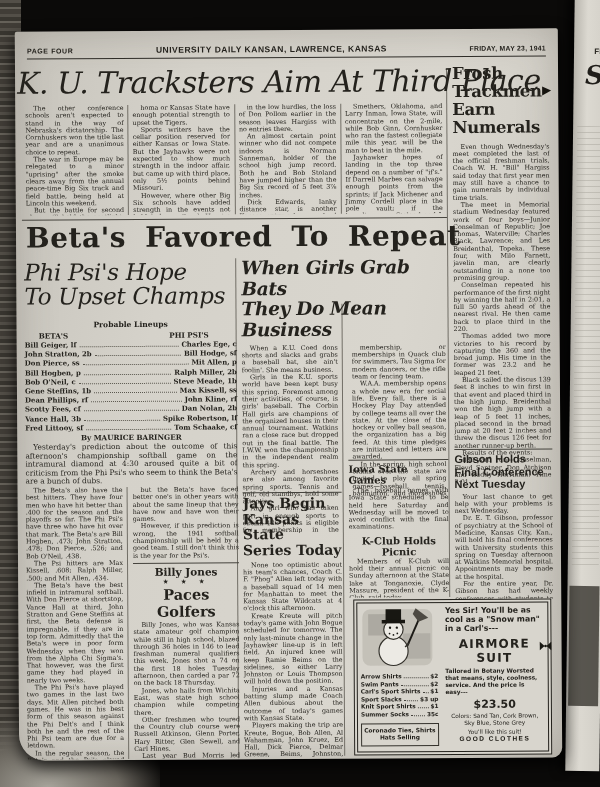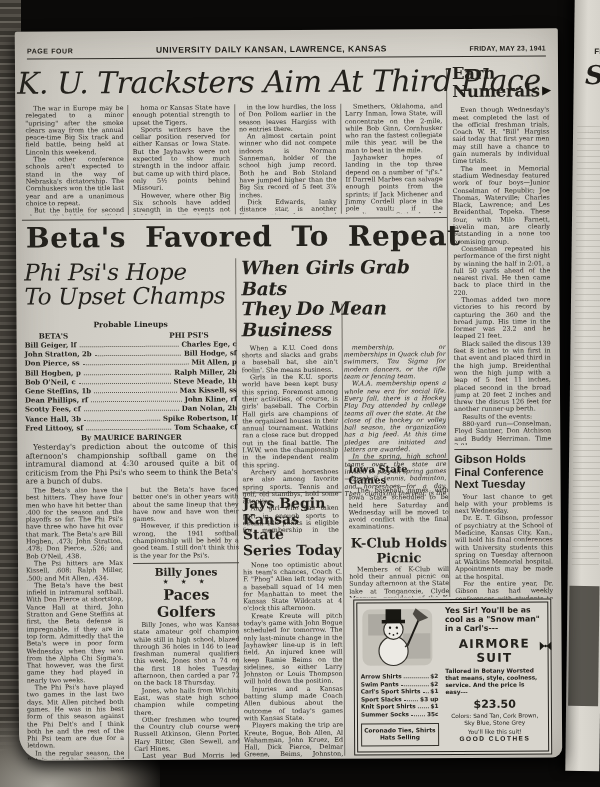--- a/index.html
+++ b/index.html
@@ -88,32 +88,32 @@
   .billy-rule { border-top:1px solid #45433d; margin:3px 0 2px; }
   .billy-name  { text-align:center; font-weight:bold; font-size:10.5px; line-height:12px; }
   .billy-stars { text-align:center; font-size:6.5px; letter-spacing:5px; line-height:8px; }
   .billy-title { text-align:center; font-weight:bold; font-size:14.5px; line-height:17px; margin-bottom:2px; }
 
   
   .girls { position:absolute; top:228px; left:225px; width:206px; }
   .girls-hl { font:bold italic 18.5px/1.12 "DejaVu Serif",serif; letter-spacing:-.3px; }
   .girls-cols { display:flex; margin-top:4px; }
   .girls-c1 { width:100px; padding-right:4px; height:188px; overflow:hidden; }
-  .girls-c2 { width:104px; padding-left:2px; height:152px; overflow:hidden;font-style:italic; }
+  .girls-c2 { width:104px; padding-left:10px; height:152px; overflow:hidden; }
 
   
   .jays { position:absolute; top:462px; left:225px; width:99px; height:266px;
     border-top:1px solid #45433d; padding-top:3px; overflow:hidden; }
   .jays-hl { font:bold 14px/1.12 "DejaVu Serif",serif; margin-bottom:3px; }
 
   
   .col4-lower { position:absolute; top:430px; left:331px; width:100px; height:138px;
     border-top:1px solid #45433d; padding-top:3px; overflow:hidden; }
   .iowa-hl { font-weight:bold; font-size:10px; line-height:11px; margin-bottom:2px; }
-  .kclub-hl { text-align:center; font-weight:bold; font-size:13px; margin:4px 0 1px; }
+  .kclub-hl { text-align:center; font-weight:bold; font-size:10px; margin:4px 0 1px; }
 
   
   .gibson { position:absolute; top:420px; left:437px; width:98px; height:150px;
     border-top:1px solid #45433d; padding-top:3px; overflow:hidden; }
   .gibson-hl { font-family:"Liberation Sans",sans-serif; font-weight:bold; font-size:11px; line-height:12.5px; margin-bottom:3px; }
 
   
   .ad { position:absolute; top:570px; left:335px; width:198px; height:156px;
     border:1.5px solid #23211c; padding:2px; background:#d8d5cd; }
   .ad-inner { border:1px solid #23211c; height:100%; display:flex;
@@ -161,42 +161,43 @@
       <span class="mh-date">FRIDAY, MAY 23, 1941</span>
     </div>
 
     <div class="vline v-frosh"></div>
     <div class="vline v-col3"></div>
     <div class="vline v-col4"></div>
 
     <div class="tracksters-hl">K. U. Tracksters Aim At Third Place</div>
     <div class="tracksters-body">
       <div class="tcol flow body-sm">
+          <p>The other conference schools aren't expected to stand in the way of Nebraska's dictatorship. The Cornhuskers won the title last year and are a unanimous choice to repeat.</p>
           <p>The war in Europe may be relegated to a minor "uprising" after the smoke clears away from the annual peace-time Big Six track and field battle, being held at Lincoln this weekend.</p>
-          <p>The other conference schools aren't expected to stand in the way of Nebraska's dictatorship. The Cornhuskers won the title last year and are a unanimous choice to repeat.</p>
           <p>But the battle for second place will hold the spotlight. Missouri held the runner-up position in the conference indoor, but either Okla-</p>
         </div>
       <div class="tcol flow body-sm">
           <p>homa or Kansas State have enough potential strength to upset the Tigers.</p>
           <p>Sports writers have the cellar position reserved for either Kansas or Iowa State. But the Jayhawks were not expected to show much strength in the indoor affair, but came up with third place, only 5½ points behind Missouri.</p>
           <p>However, where other Big Six schools have added strength in the events not held indoors, Coach Hargiss has no outstanding performers. Ralph Schaake is Kansas' main hope in the discus and javelin, while</p>
         </div>
       <div class="tcol flow body-sm">
           <p>in the low hurdles, the loss of Don Pollom earlier in the season leaves Hargiss with no entries there.</p>
           <p>An almost certain point winner who did not compete indoors is Norman Sanneman, holder of the school high jump record. Both he and Bob Stoland have jumped higher than the Big Six record of 5 feet 3⅞ inches.</p>
           <p>Dick Edwards, lanky distance star, is another Kansas entry who may lead the field. But the fact that Edwards will double in the mile and 2-mile may prevent him from top performance in either event. Dick</p>
         </div>
       <div class="tcol flow body-sm">
           <p>Smethers, Oklahoma, and Larry Inman, Iowa State, will concentrate on the 2-mile, while Bob Ginn, Cornhusker who ran the fastest collegiate mile this year, will be the man to beat in the mile.</p>
           <p>Jayhawker hopes of landing in the top three depend on a number of "if's." If Darrell Marbes can salvage enough points from the sprints; if Jack Michener and Jimmy Cordell place in the pole vault; if the broadjumpers, Stoland and J. R. Jones come through; and if Hargissmen pull a few upsets, fans may find that Kansas will finish in third place.</p>
         </div>
     </div>
 
     <div class="frosh">
       <div class="frosh-hl">
+        <div>Frosh Trackmen</div>
         <div>Earn Numerals</div>
       </div>
       <div class="ink-smudge"></div>
       <div class="frosh-body flow body-sm">
           <p>Even though Wednesday's meet completed the last of the official freshman trials, Coach W. H. "Bill" Hargiss said today that first year men may still have a chance to gain numerals by individual time trials.</p>
           <p>The meet in Memorial stadium Wednesday featured work of four boys—Junior Conselman of Republic; Joe Thomas, Waterville; Charles Black, Lawrence; and Les Breidenthal, Topeka. These four, with Milo Farnett, javelin man, are clearly outstanding in a none too promising group.</p>
           <p>Conselman repeated his performance of the first night by winning the half in 2:01, a full 50 yards ahead of the nearest rival. He then came back to place third in the 220.</p>
           <p>Thomas added two more victories to his record by capturing the 360 and the broad jump. His time in the former was 23.2 and he leaped 21 feet.</p>
           <p>Black sailed the discus 139 feet 8 inches to win first in that event and placed third in the high jump. Breidenthal won the high jump with a leap of 5 feet 11 inches, placed second in the broad jump at 20 feet 2 inches and threw the discus 126 feet for another runner-up berth.</p>
           <p>Results of the events:</p>

